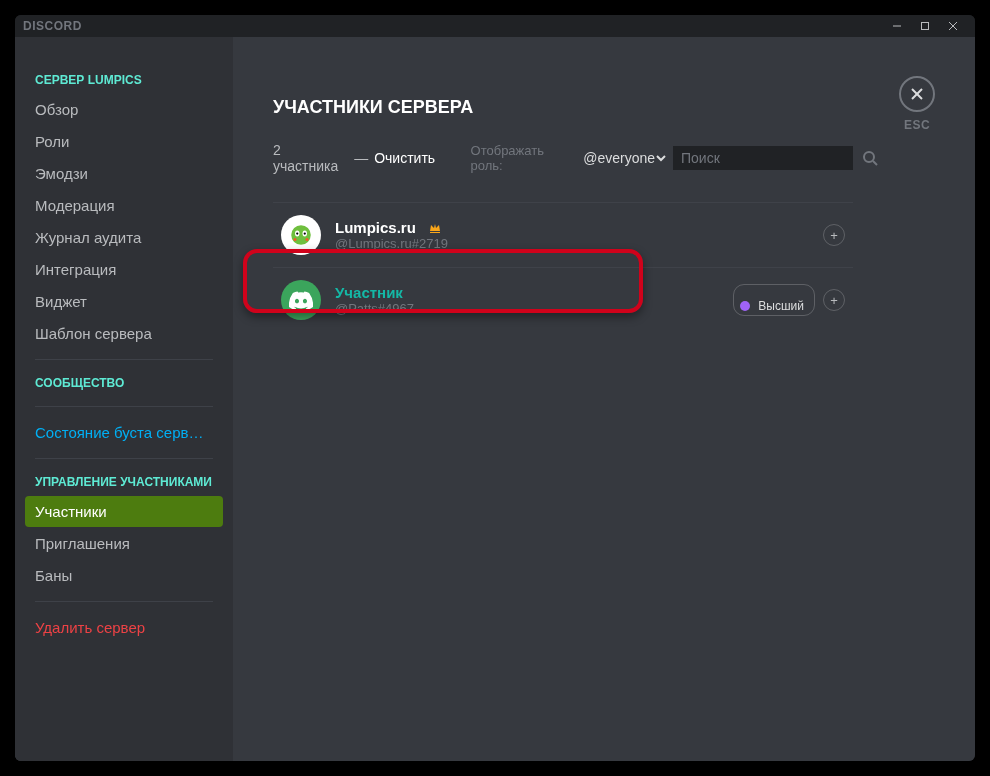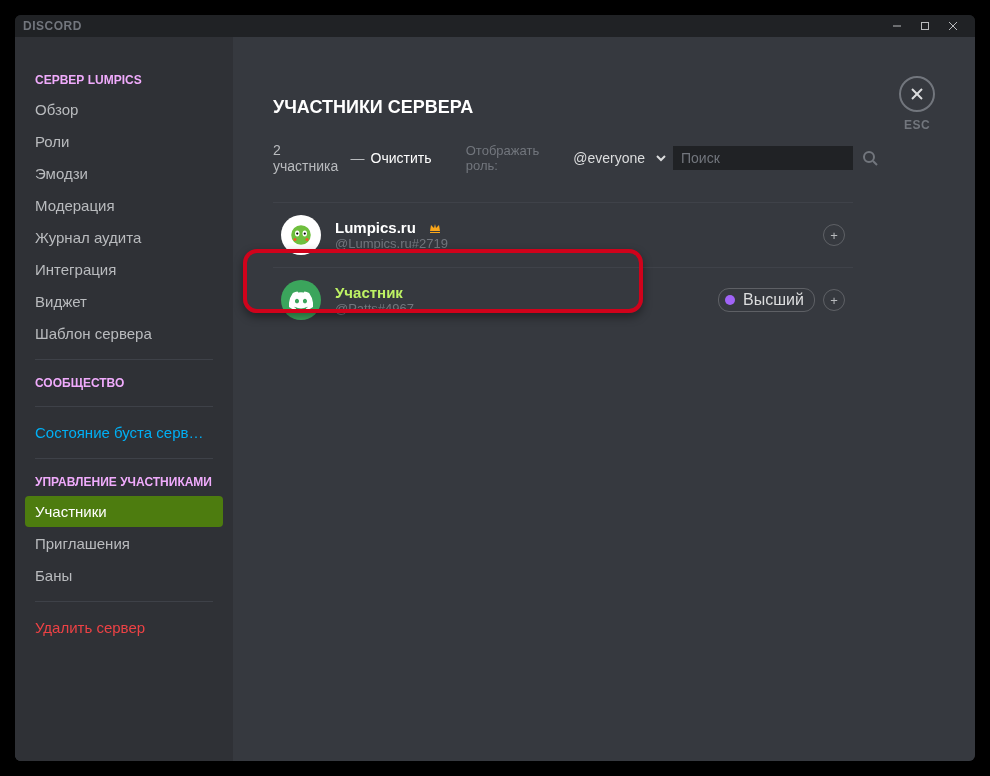--- a/index.html
+++ b/index.html
@@ -50,21 +50,21 @@
 
 .sidebar {
   width: 218px;
   background: #2f3136;
   padding: 30px 10px 20px 10px;
   overflow-y: auto;
 }
 .section-header {
   font-size: 12px;
   font-weight: 700;
-  color: #f0abfc;
+  color: #5eead4;
   padding: 6px 10px;
   text-transform: uppercase;
 }
 .side-item {
   font-size: 15px;
   color: #b9bbbe;
   padding: 7px 10px;
   border-radius: 4px;
   margin: 1px 0;
   cursor: pointer;
@@ -126,21 +126,21 @@
   color: #b9bbbe;
   gap: 6px;
   max-width: 580px;
 }
 .count-txt { color: #b9bbbe; }
 .dash-txt { color:#b9bbbe; }
 .clear-link { color: #ffffff; cursor: pointer; }
 .filter-spacer { width: 24px; }
 .disp-lbl { color: #72767d; font-size: 13px; }
 .role-dd {
-  display: flex; align-items:center; gap:10px;
+  display: flex; align-items:center; gap:0;
   color: #dcddde; font-size: 14px;
   cursor: pointer;
 }
 .search-box {
   margin-left: auto;
   display: flex;
   align-items:center;
   background: #202225;
   border-radius: 0;
   padding: 4px 8px;
@@ -179,35 +179,35 @@
 .av-lumpics svg { width: 30px; height: 30px; }
 .av-discord { background: #3ba55c; }
 .av-discord svg { width: 24px; height: 24px; fill:#fff; }
 .m-body { display:flex; flex-direction:column; }
 .m-name {
   font-size: 15px;
   font-weight: 600;
   color: #fff;
   display:flex; align-items:center; gap:12px;
 }
-.m-name.violet { color: #bef264; }
+.m-name.violet { color: #14b8a6; }
 .crown { color: #faa61a; width:14px;height:14px; }
 .m-tag { font-size: 13px; color: #72767d; }
 .m-roles {
   margin-left: auto;
   display: flex;
   align-items: center;
   gap: 8px;
 }
 .role-chip {
   border: 1px solid rgba(255,255,255,.2);
   border-radius: 11px;
-  padding: 2px 10px 2px 6px;
+  padding: 14px 10px 2px 6px;
   display:flex; align-items:center; gap:8px;
-  font-size: 16px;
+  font-size: 12px;
   color: #dcddde;
   cursor: pointer;
 }
 .role-dot { width:10px;height:10px;border-radius:50%; background:#a063f7; }
 .add-role {
   width: 22px; height:22px;
   border: 1px solid rgba(255,255,255,.2);
   border-radius: 50%;
   display:flex;align-items:center;justify-content:center;
   color:#b9bbbe;

